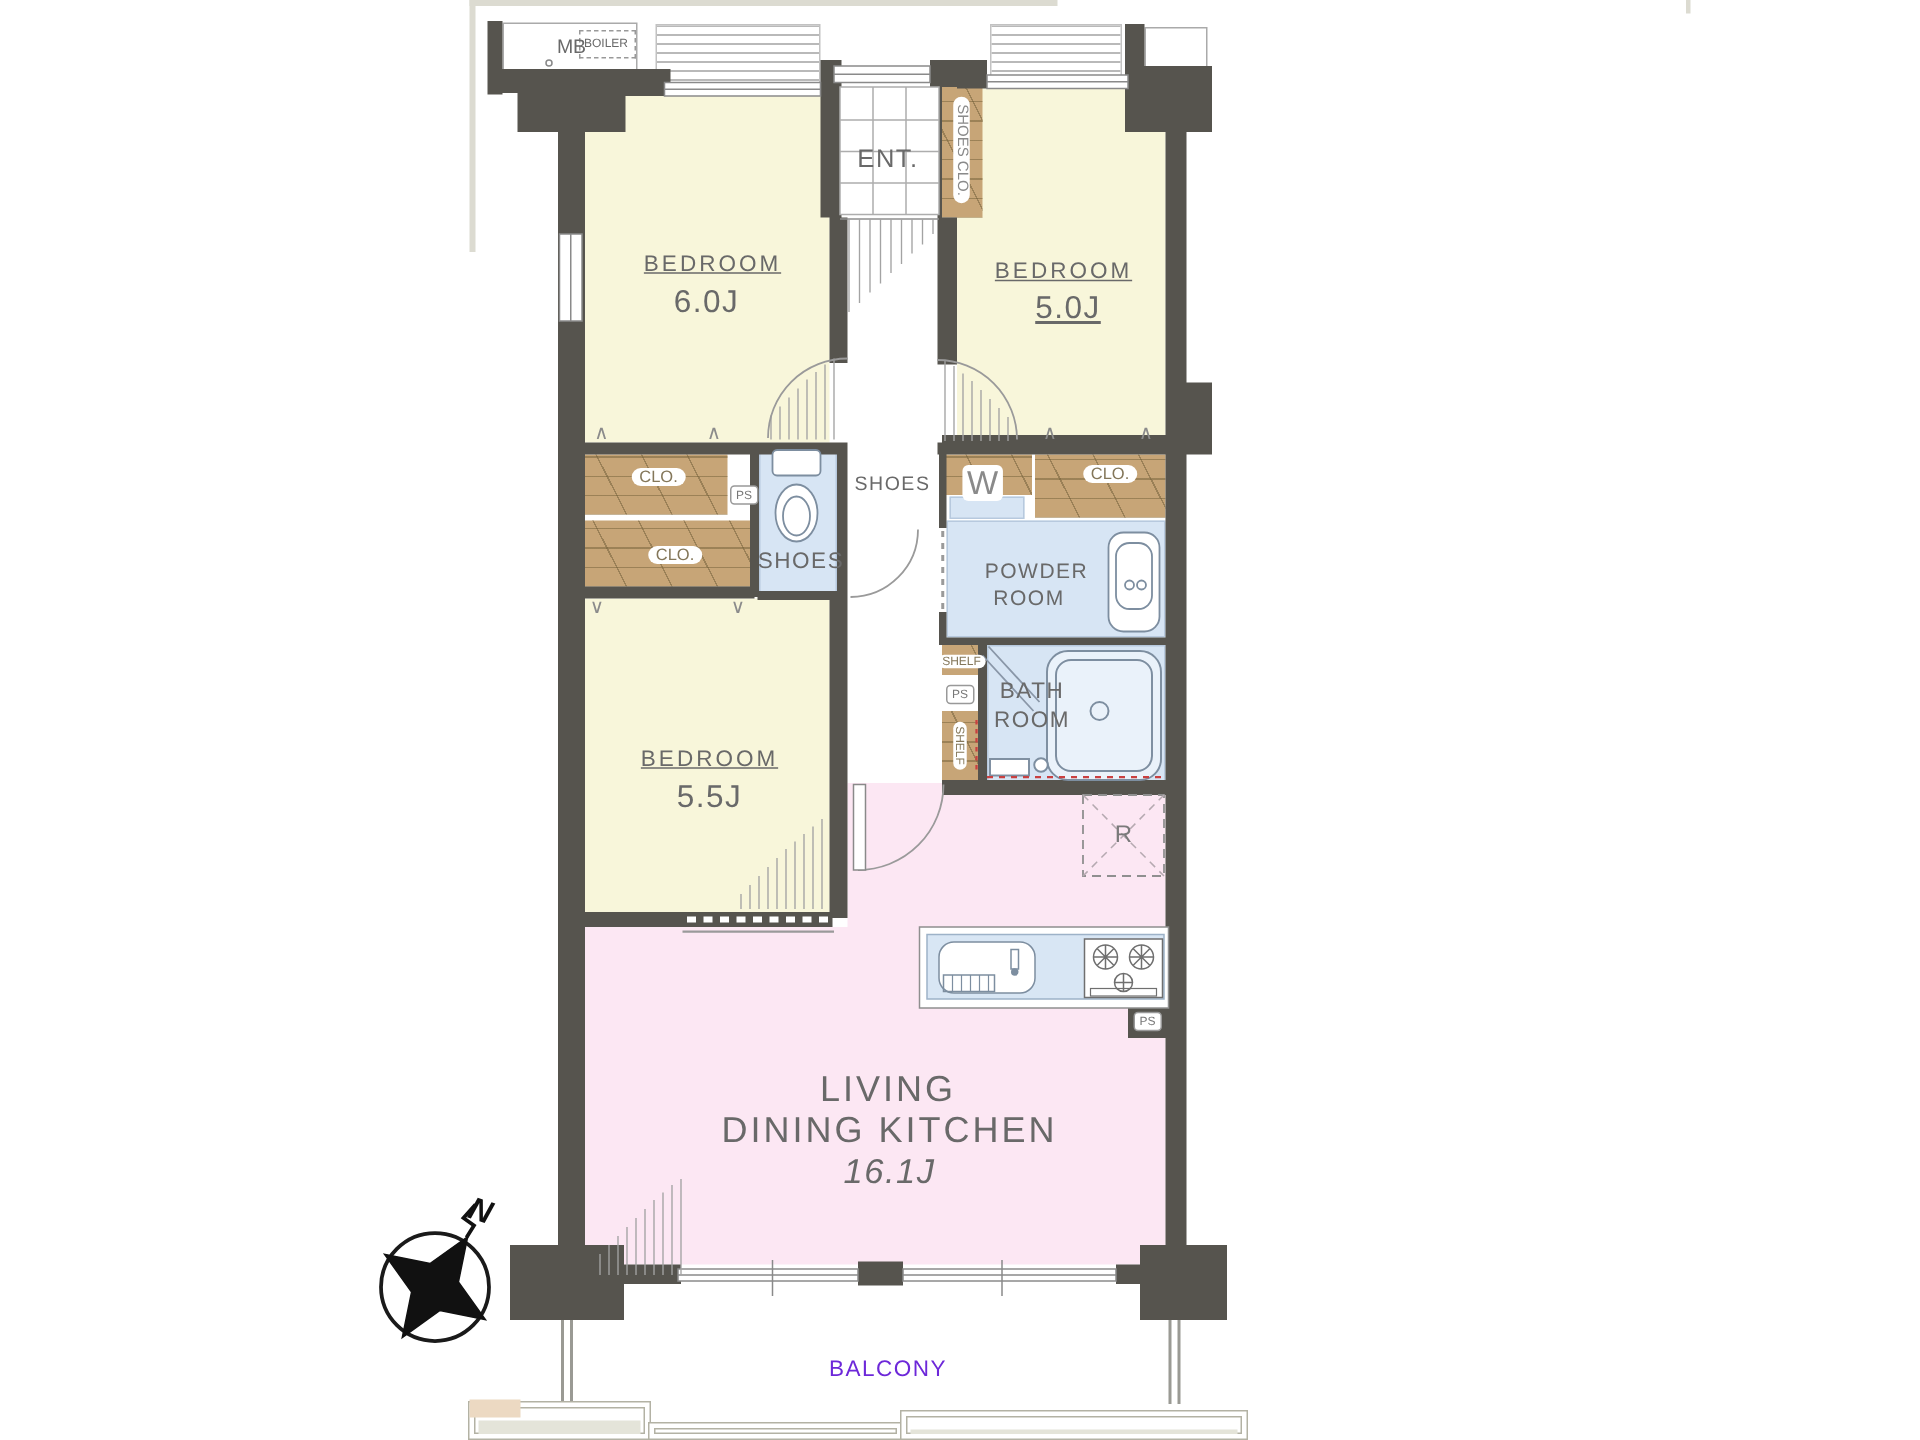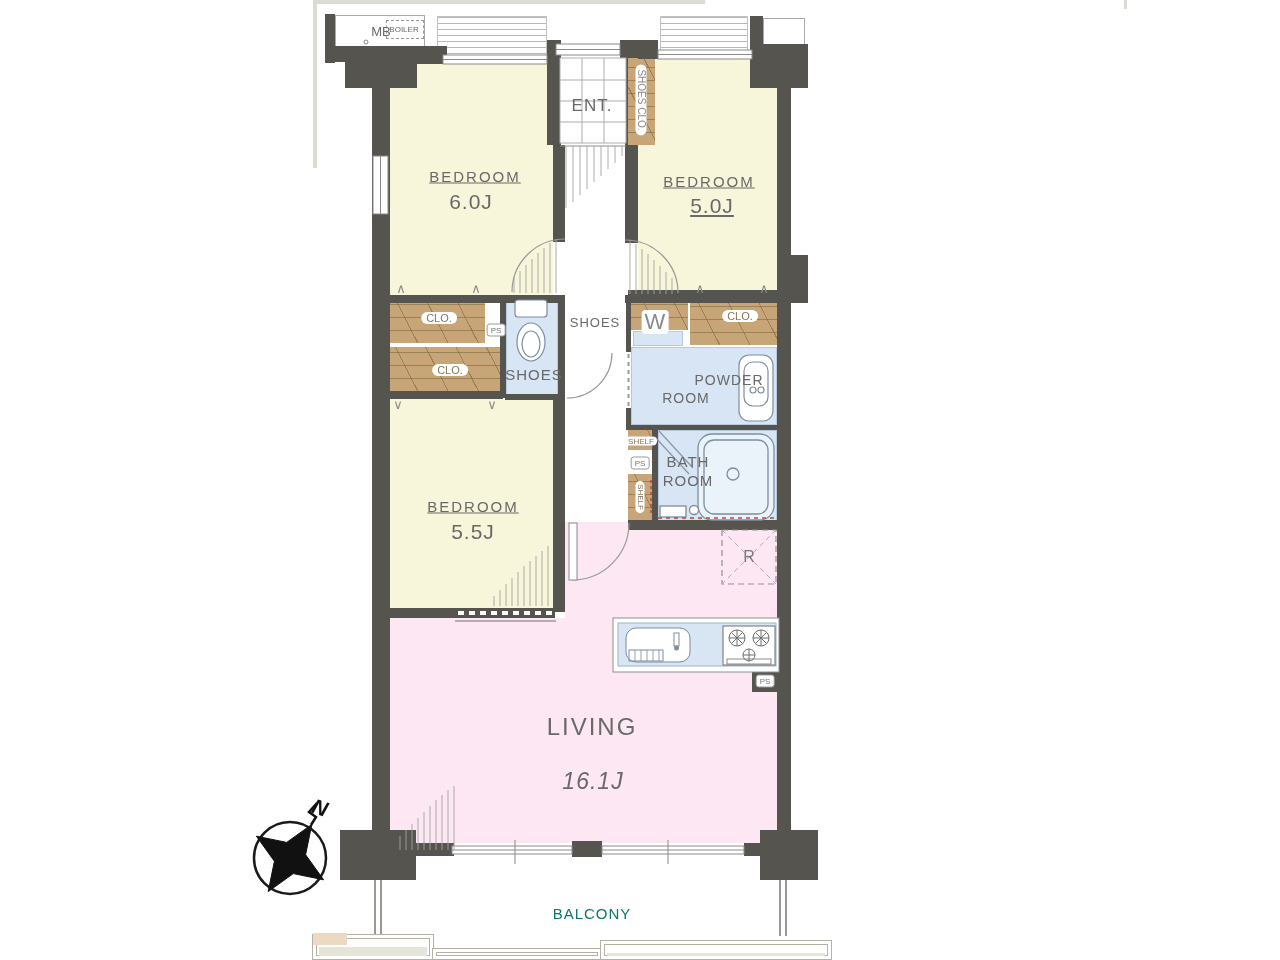--- a/index.html
+++ b/index.html
@@ -224,40 +224,41 @@
 
   <div class="lbl room-name" style="left:709px;top:181px;">BEDROOM</div>
   <div class="lbl room-size" style="left:712px;top:206px;text-decoration:underline;">5.0J</div>
 
   <div class="lbl room-name" style="left:473px;top:506px;z-index:6;">BEDROOM</div>
   <div class="lbl room-size" style="left:473px;top:532px;z-index:6;">5.5J</div>
 
   <div class="lbl tiny" style="left:595px;top:322px;">SHOES</div>
   <div class="lbl small-room" style="left:534px;top:374px;">SHOES</div>
 
-  <div class="lbl" style="left:724px;top:380px;font-size:14px;letter-spacing:1px;padding-left:10px;">POWDER</div>
+  <div class="lbl" style="left:686px;top:380px;font-size:14px;letter-spacing:1px;padding-left:10px;">POWDER</div>
   <div class="lbl" style="left:686px;top:398px;font-size:14px;letter-spacing:1px;">ROOM</div>
 
   <div class="lbl" style="left:688px;top:461px;font-size:15px;letter-spacing:1px;">BATH</div>
   <div class="lbl" style="left:688px;top:480px;font-size:15px;letter-spacing:1px;">ROOM</div>
 
   <div class="lbl pill" style="left:439px;top:318px;">CLO.</div>
   <div class="lbl pill" style="left:450px;top:370px;">CLO.</div>
   <div class="lbl pill" style="left:740px;top:316px;">CLO.</div>
 
   <div class="lbl chip" style="left:496px;top:330px;">PS</div>
   <div class="lbl chip" style="left:640px;top:463px;">PS</div>
   <div class="lbl chip" style="left:765px;top:681px;">PS</div>
 
   <div class="lbl pill" style="left:641px;top:441px;font-size:8px;padding:0 3px;">SHELF</div>
   <div class="lbl pill vert" style="left:640px;top:497px;font-size:8px;padding:0 3px;">SHELF</div>
 
   <div class="lbl" style="left:655px;top:322px;font-size:22px;color:#8a8a8a;background:#fff;border-radius:4px;padding:0 3px;line-height:24px;">W</div>
   <div class="lbl" style="left:749px;top:557px;font-size:16px;color:#7a7a7a;">R</div>
 
   <div class="lbl" style="left:592px;top:727px;font-size:24px;letter-spacing:2px;">LIVING</div>
+  <div class="lbl" style="left:593px;top:754px;font-size:24px;letter-spacing:2px;">DINING KITCHEN</div>
   <div class="lbl" style="left:593px;top:781px;font-size:23px;letter-spacing:1px;font-style:italic;">16.1J</div>
 
-  <div class="lbl" style="left:592px;top:913px;font-size:15px;letter-spacing:1px;color:#0f766e;text-align:center;">BALCONY</div>
+  <div class="lbl" style="left:592px;top:913px;font-size:15px;letter-spacing:1px;color:#6d28d9;text-align:center;">BALCONY</div>
 
   <div class="lbl" style="left:320px;top:808px;font-size:21px;font-weight:bold;font-style:italic;color:#111;transform:translate(-50%,-50%) rotate(18deg);">N</div>
 
 </div>
 
 </body></html>

